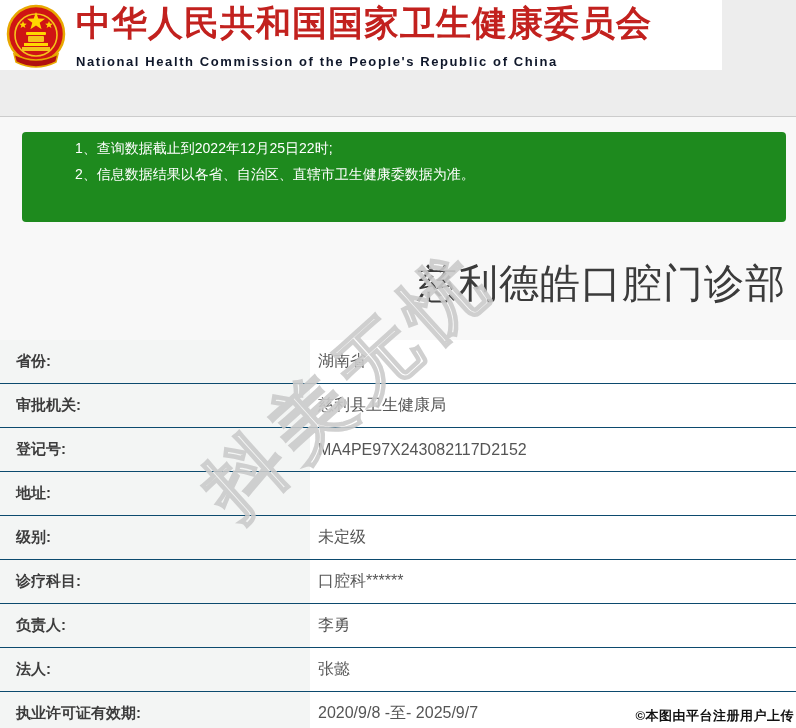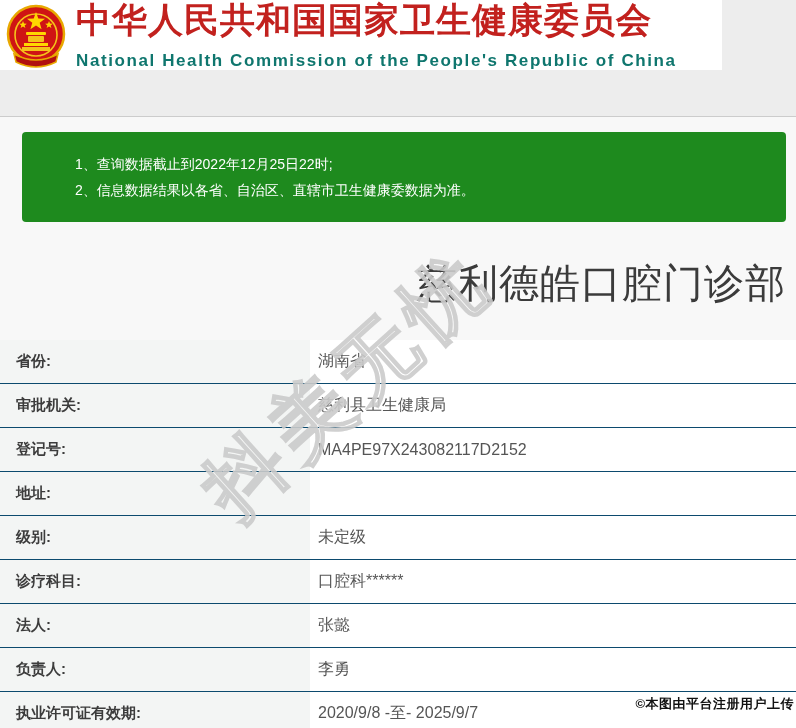--- a/index.html
+++ b/index.html
@@ -14,29 +14,29 @@
     width:722px; height:70px; background:#ffffff;
     display:flex; align-items:center; padding-left:6px;
   }
   .emblem { width:60px; height:64px; flex:0 0 auto; margin-top:2px; }
   .header-titles { margin-left:10px; padding-top:2px; }
   .header-title-zh {
     color:#c2211e; font-size:35px; font-weight:bold; line-height:38px;
     letter-spacing:1px; white-space:nowrap;
   }
   .header-title-en {
-    color:#0f766e; font-size:17px; font-weight:bold; letter-spacing:1.6px;
+    color:#0f172a; font-size:13px; font-weight:bold; letter-spacing:1.6px;
     margin-top:12px; white-space:nowrap;
   }
   .header-strip { height:47px; background:#ededed; border-bottom:1px solid #cccccc; }
   
   .notice-box {
     margin:15px 10px 0 22px; width:764px; height:90px;
     background:#1e8a1e; border-radius:4px; color:#ffffff;
-    padding:19px 0 0 53px; font-size:14px;
+    padding:3px 0 0 53px; font-size:14px;
   }
   .notice-line { line-height:26px; white-space:nowrap; }
   
   .result-title {
     margin-top:30px; padding-right:10px; text-align:right;
     font-size:40px; color:#3b3b3b; line-height:62px; font-weight:normal;
     letter-spacing:1px;
     margin-left:32px;
   }
   
@@ -56,21 +56,21 @@
   
   .watermark {
     position:absolute; left:160px; top:300px; width:450px;
     transform:rotate(-42deg); transform-origin:center;
     font-size:78px; letter-spacing:10px; font-weight:bold;
     color:transparent; -webkit-text-stroke:2px #cbcbcb;
     pointer-events:none; white-space:nowrap; z-index:5; opacity:.9;
   }
   
   .footer-note {
-    position:absolute; right:2px; bottom:15px; z-index:6;
+    position:absolute; right:2px; bottom:3px; z-index:6;
     font-size:13px; font-weight:bold; color:#111111; letter-spacing:.5px;
     text-shadow:-1px -1px 0 #fff, 1px -1px 0 #fff, -1px 1px 0 #fff, 1px 1px 0 #fff;
   }
 </style>
 </head>
 <body>
 
 <div class="page">
 
   <div class="header-band">
@@ -128,27 +128,27 @@
         <div class="detail-label">级别:</div>
         <div class="detail-value">未定级</div>
       </div>
 
       <div class="detail-row">
         <div class="detail-label">诊疗科目:</div>
         <div class="detail-value">口腔科******</div>
       </div>
 
       <div class="detail-row">
-        <div class="detail-label">法人:</div>
-        <div class="detail-value">张懿</div>
+        <div class="detail-label">负责人:</div>
+        <div class="detail-value">李勇</div>
       </div>
 
       <div class="detail-row">
-        <div class="detail-label">负责人:</div>
-        <div class="detail-value">李勇</div>
+        <div class="detail-label">法人:</div>
+        <div class="detail-value">张懿</div>
       </div>
 
       <div class="detail-row">
         <div class="detail-label">执业许可证有效期:</div>
         <div class="detail-value">2020/9/8 -至- 2025/9/7</div>
       </div>
     </div>
 
   <div class="watermark">抖美无忧</div>
 

